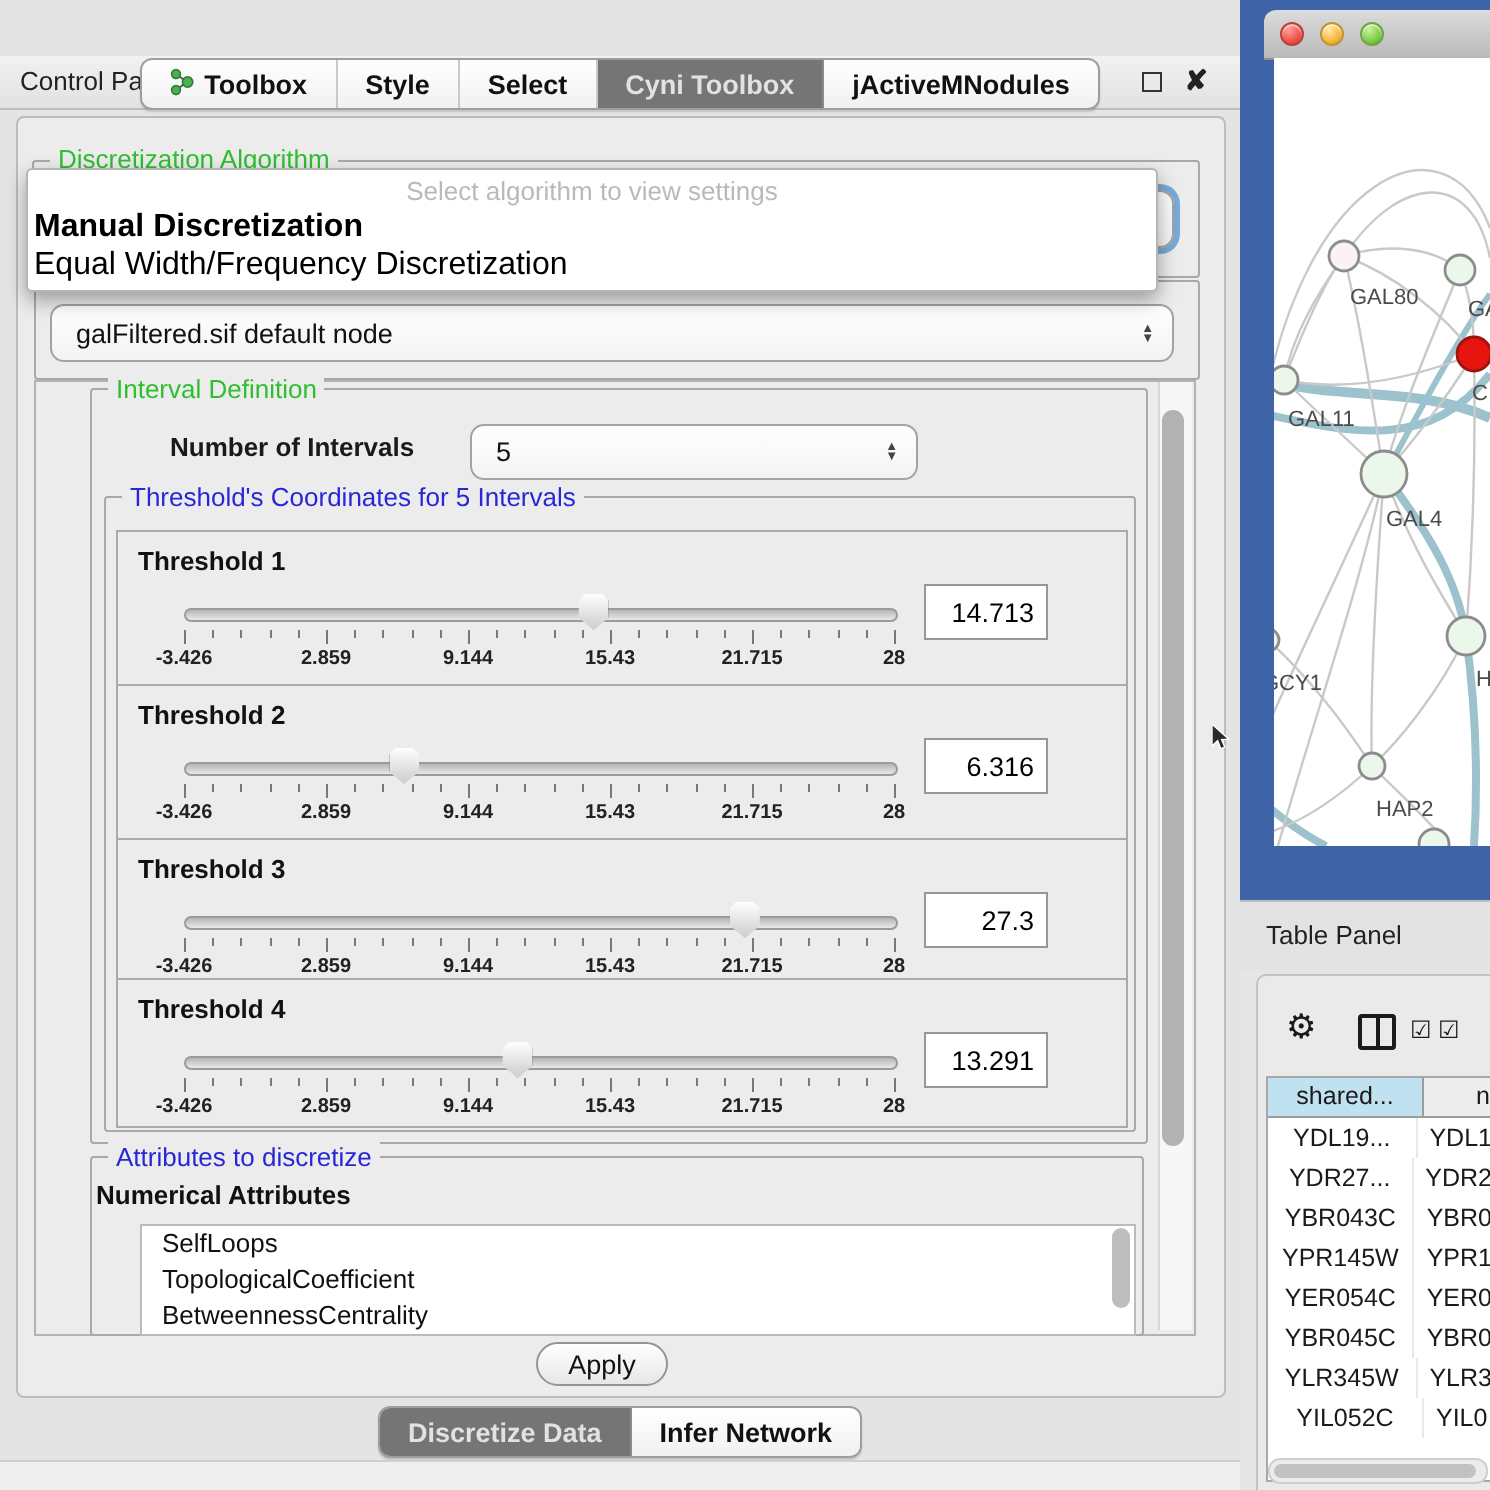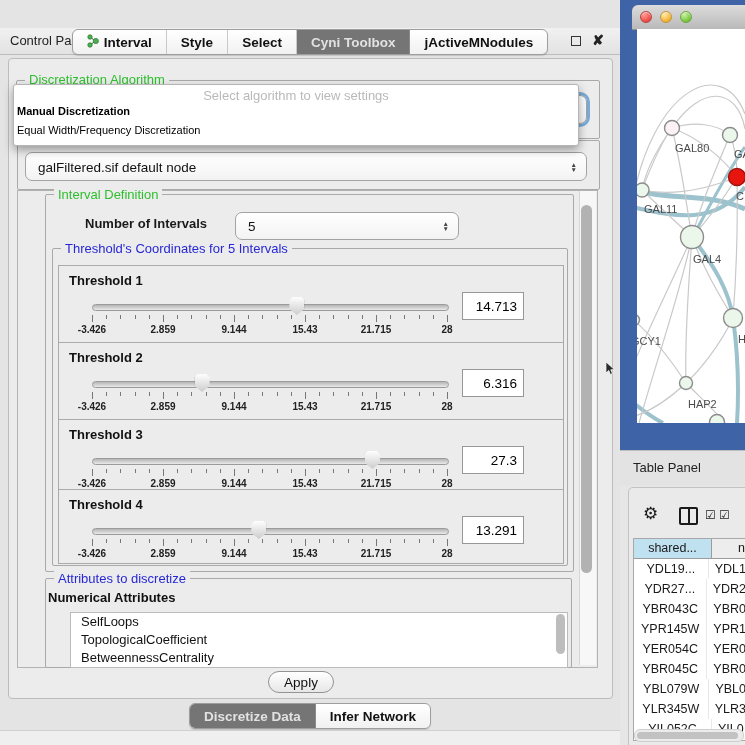--- a/index.html
+++ b/index.html
@@ -35,21 +35,21 @@
   .combo{position:absolute;background:linear-gradient(#ffffff,#f3f3f3);border:1px solid #a3a3a3;
       border-radius:7px;font-size:13.5px;color:#111;}
   .combo .val{position:absolute;left:12px;top:50%;transform:translateY(-50%);}
   .combo .arrows{position:absolute;right:9px;top:50%;transform:translateY(-50%);display:flex;flex-direction:column;
       font-size:6.5px;line-height:5px;color:#444;letter-spacing:0;}
   .combo.focus{box-shadow:0 0 0 3px var(--focus-ring);}
   
   .popup{position:absolute;left:13px;top:84px;width:564px;height:60px;background:#ffffff;
       border:1px solid #b5b5b5;border-radius:3px;box-shadow:0 4px 10px rgba(0,0,0,.35);z-index:30;}
   .popup .prompt{position:absolute;left:0;right:0;top:3px;text-align:center;color:#b9b9b9;font-size:13px;}
-  .popup .opt{position:absolute;left:3px;font-size:11px;color:#000;white-space:nowrap;}
+  .popup .opt{position:absolute;left:3px;font-size:16px;color:#000;white-space:nowrap;}
   .popup .opt.b{font-weight:bold;top:20px;}
   .popup .opt.r{top:39px;}
   
   .scrollpane{position:absolute;left:17px;top:190px;width:579px;height:476px;border:1px solid #b3b3b3;background:#ececec;}
   .vscroll-track{position:absolute;left:579px;top:191px;width:16px;height:474px;background:#f7f7f7;border-left:1px solid #d6d6d6;}
   .vscroll-thumb{position:absolute;left:581px;top:205px;width:11px;height:368px;border-radius:6px;background:#b2b2b2;}
   
   .tbox{position:absolute;left:5px;width:504px;background:#ececec;border:1px solid #aaaaaa;}
   .tlabel{position:absolute;left:10px;top:7px;font-weight:bold;font-size:13px;color:#111;}
   .track{position:absolute;left:33px;top:38px;width:355px;height:5px;border:1px solid #9b9b9b;border-radius:4px;
@@ -123,21 +123,21 @@
     <div class="tabstrip" id="top-tabs">
       <div class="tabbar" id="top-tabbar">
           <div class="tab">
             <span><svg width="12" height="15" viewBox="0 0 12 15">
                 <line x1="3" y1="4" x2="8.5" y2="8" stroke="#555" stroke-width="1"></line>
                 <line x1="3" y1="12" x2="8.5" y2="8" stroke="#555" stroke-width="1"></line>
                 <circle cx="3" cy="4" r="2.2" fill="#4caf50" stroke="#2e7d32" stroke-width="0.8"></circle>
                 <circle cx="3" cy="12" r="2.2" fill="#4caf50" stroke="#2e7d32" stroke-width="0.8"></circle>
                 <circle cx="8.8" cy="8" r="2.6" fill="#4caf50" stroke="#2e7d32" stroke-width="0.8"></circle>
               </svg></span>
-            <span>Interval</span>
+            <span>Toolbox</span>
           </div>
           <div class="tab">
             <span>Style</span>
           </div>
           <div class="tab">
             <span>Select</span>
           </div>
           <div class="tab sel">
             <span>Cyni Toolbox</span>
           </div>
@@ -457,24 +457,20 @@
           </div>
           <div class="tp-row">
             <div class="cell1">YER054C</div>
             <div class="cell2">YER0</div>
           </div>
           <div class="tp-row">
             <div class="cell1">YBR045C</div>
             <div class="cell2">YBR0</div>
           </div>
           <div class="tp-row">
-            <div class="cell1">YBL079W</div>
-            <div class="cell2">YBL0</div>
-          </div>
-          <div class="tp-row">
             <div class="cell1">YLR345W</div>
             <div class="cell2">YLR3</div>
           </div>
           <div class="tp-row">
             <div class="cell1">YIL052C</div>
             <div class="cell2">YIL0</div>
           </div>
         </div>
       <div class="hscroll-track">
         <div class="hscroll-thumb"></div>

